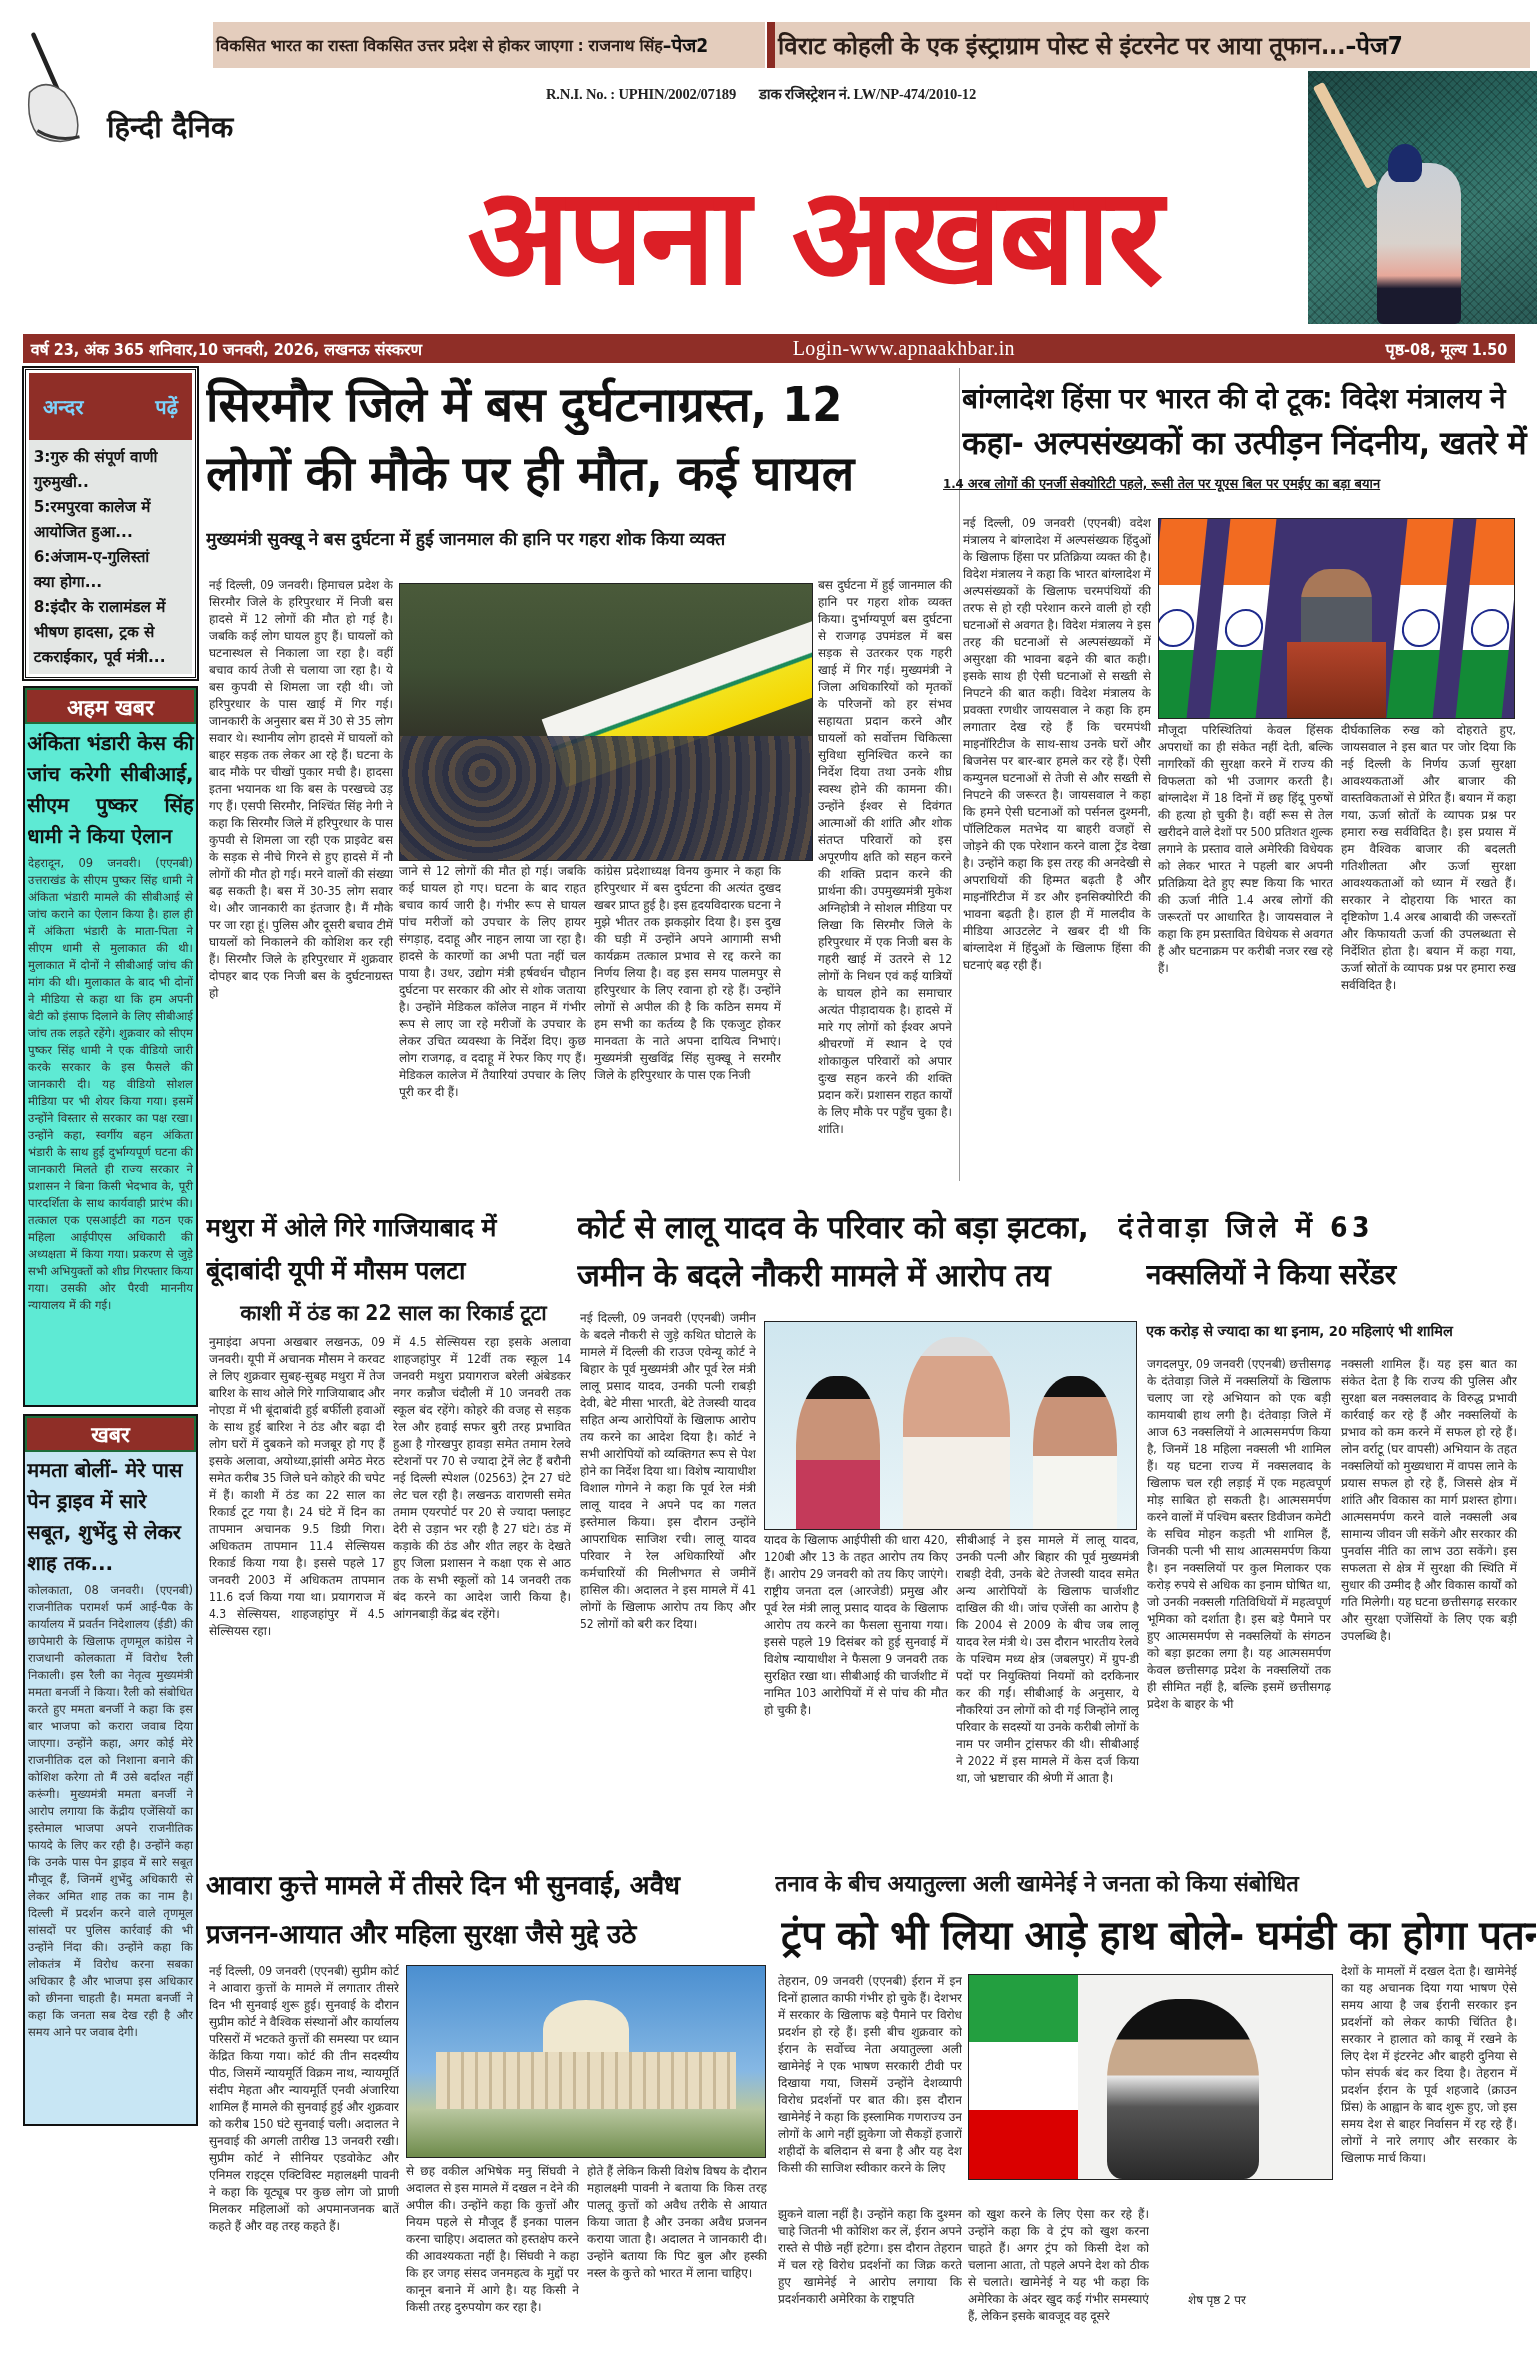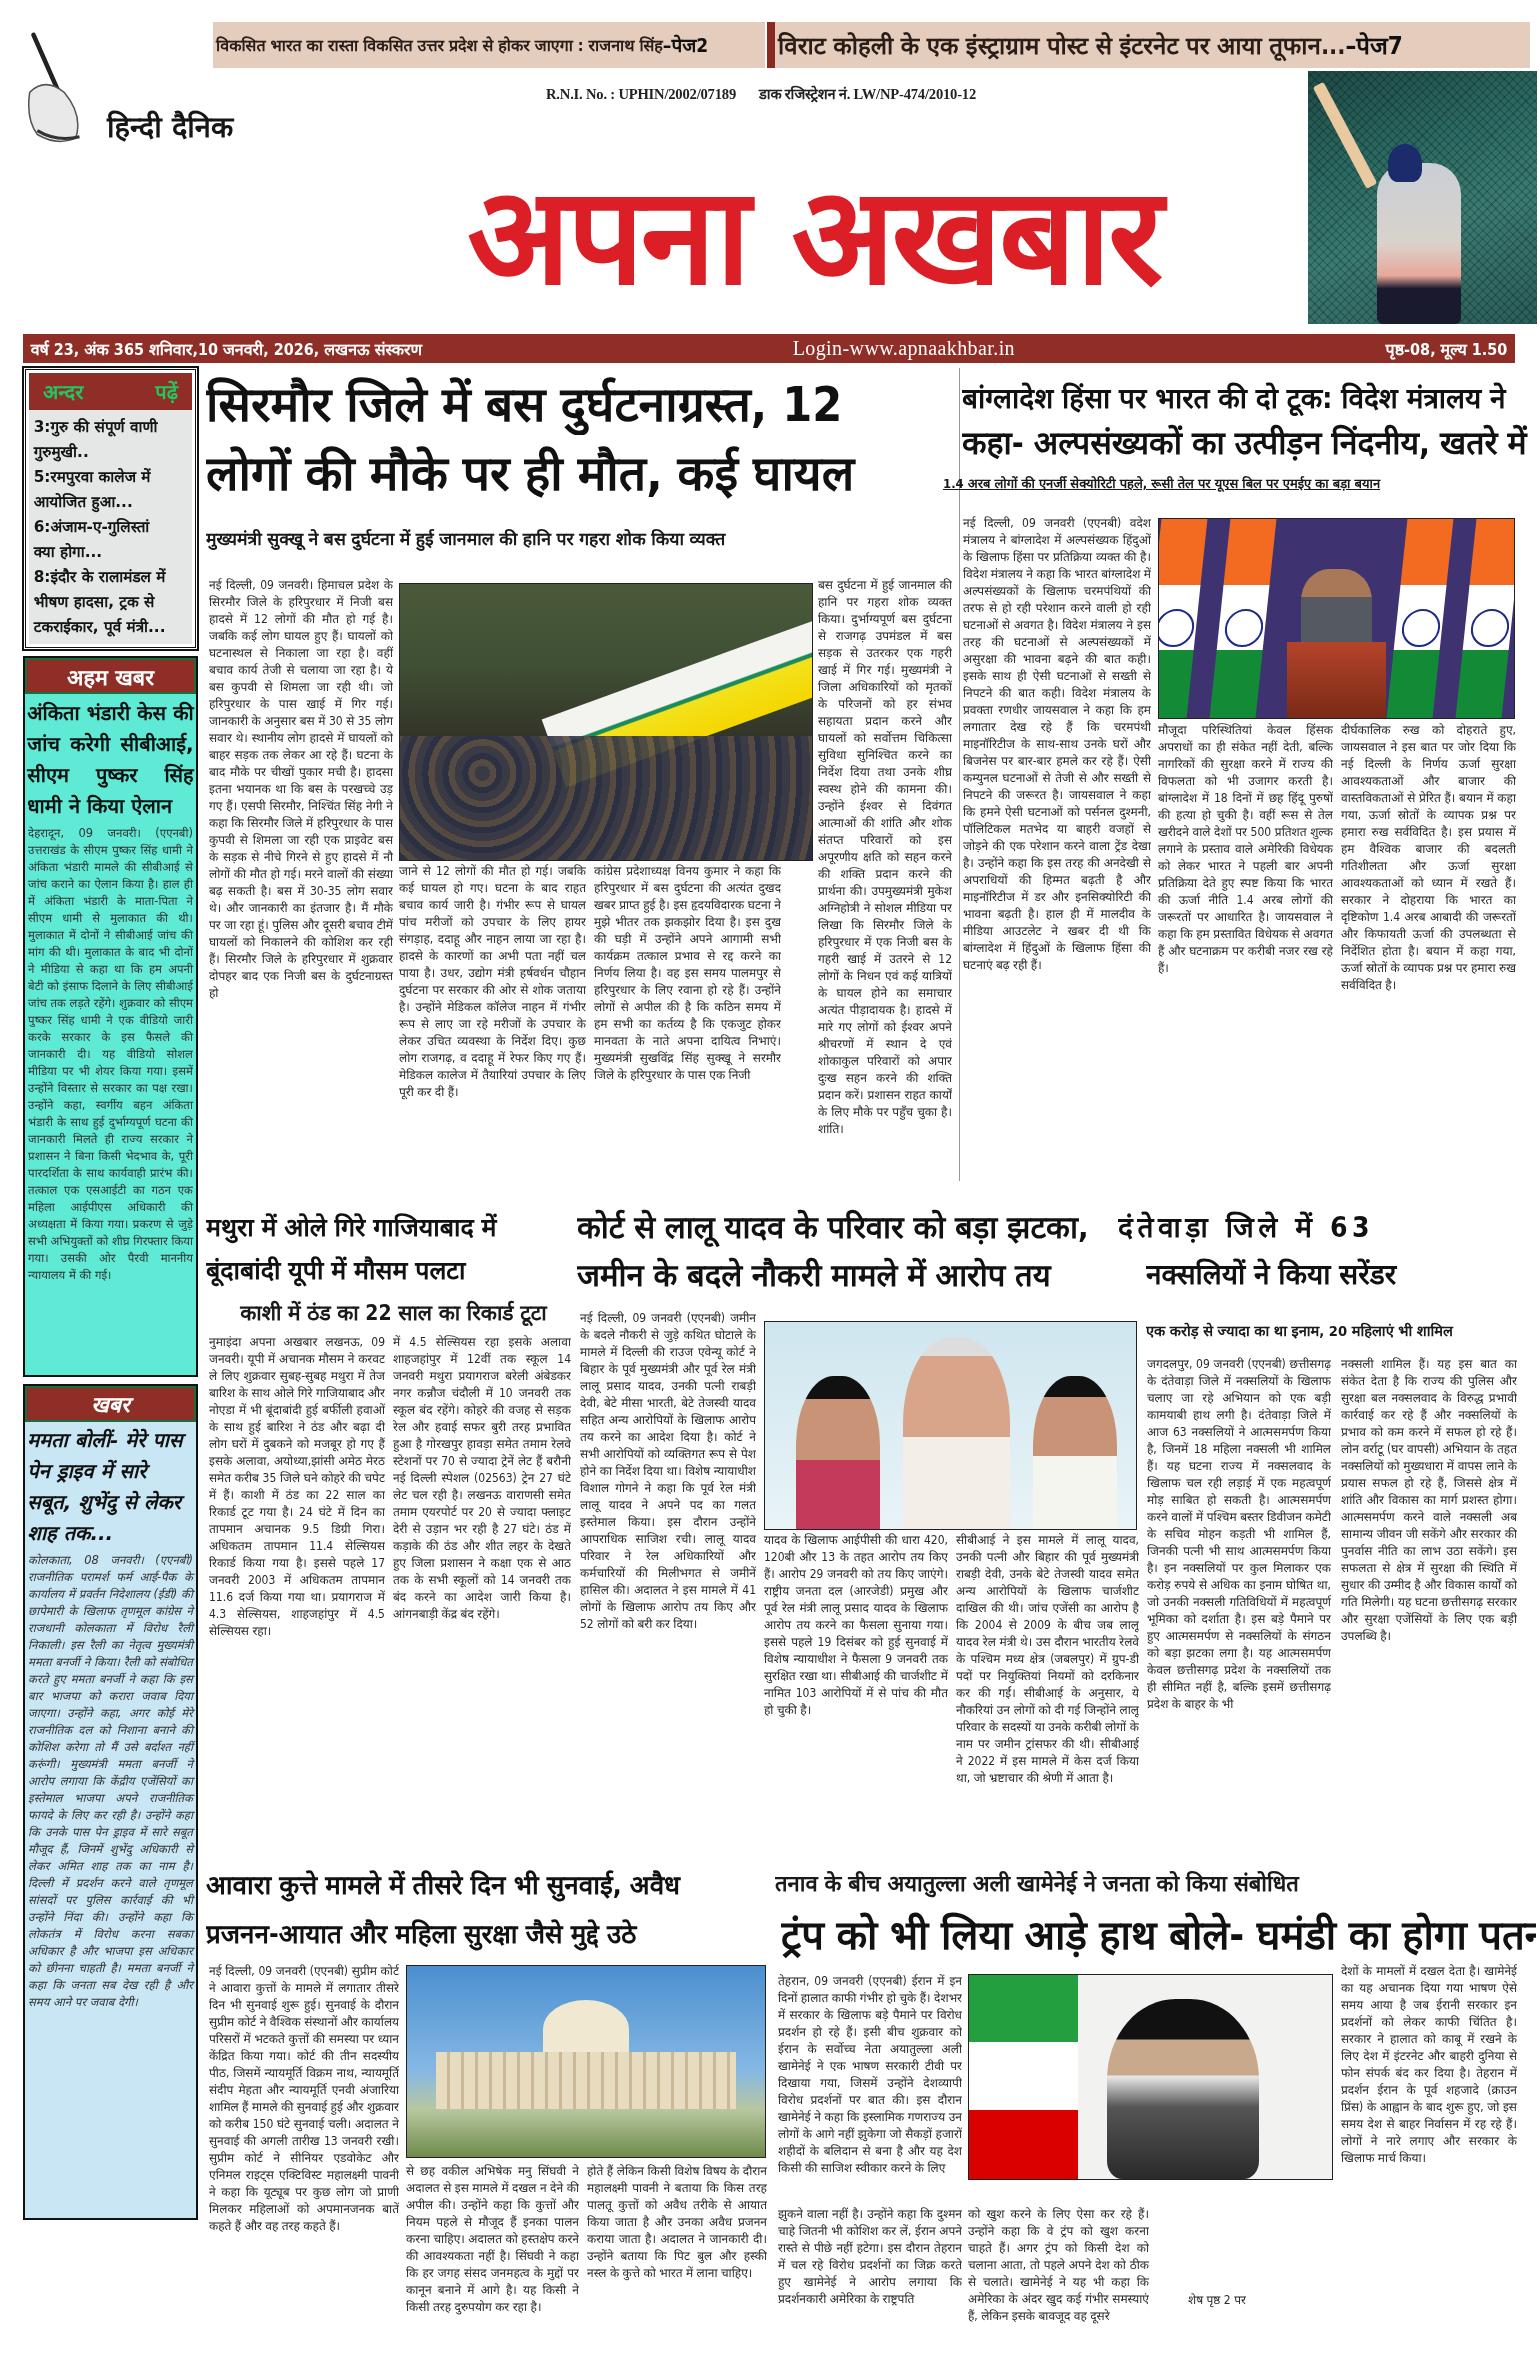--- a/index.html
+++ b/index.html
@@ -27,21 +27,21 @@
   .hero-photo .bat { position:absolute; left: 58px; top: 0px; width: 12.3px; height: 115px; background:#e8c9a0; transform: rotate(-28deg); transform-origin: bottom; border-radius: 3.1px; }
 
   
   .dateline { position: absolute; left: 23px; top: 334px; width: 1492px; height: 29px; background: #8f2e27; color: #fff; display: flex; align-items: center; justify-content: space-between; padding: 0 7.7px; font-weight: bold; font-size: 16px; }
   .dateline .site { font-family: "Liberation Serif", serif; font-weight: normal; font-size: 20px; letter-spacing: 0.4px; }
   .dateline .left, .dateline .right { font-family: "DejaVu Sans Condensed", "DejaVu Sans", sans-serif; }
 
   
   .sidebar { position: absolute; left: 23px; top: 367px; width: 175px; }
   .box-inside { border: 3.1px double #111; padding: 3.1px; background: #fff; outline: 1.5px solid #111; }
-  .box-inside .head { background: #8f2e27; color: #22c55e; font-weight: bold; font-size: 20px; display: flex; justify-content: space-between; padding: 5px 14px; }
+  .box-inside .head { background: #8f2e27; color: #7dd3fc; font-weight: bold; font-size: 20px; display: flex; justify-content: space-between; padding: 20px 14px; }
   .box-inside .list { background: #e4e7e5; padding: 4.6px 4.6px; }
   .box-inside .list div { font-weight: bold; font-size: 15.3px; line-height: 25px; color: #141414; }
 
   .box-news { border: 2.3px solid #111; background: #5eead4; margin-top: 6.1px; }
   .box-news .head { background: #8f2e27; border: 2.3px solid #1d6d3a; color: #fff; font-weight: bold; text-align: center; font-size: 21.5px; padding: 1.5px 0; }
   .box-news .title { font-weight: 900; font-size: 20px; line-height: 31px; padding: 3.1px 2.3px 0; text-align: justify; color: #111; }
   .box-news .body { font-size: 11.5px; line-height: 17px; padding: 3.1px 3.1px 4.6px; text-align: justify; color: #333; }
 
   .box-news2 { border: 2.3px solid #111; background: #c8e6f4; margin-top: 6.1px; }
   .box-news2 .head { background: #8f2e27; border: 2.3px solid #1d6d3a; color: #fff; font-weight: bold; text-align: center; font-size: 21.5px; padding: 1.5px 0; }
@@ -135,21 +135,21 @@
       <div>टकराईकार, पूर्व मंत्री...</div>
     </div>
   </div>
 
   <div class="box-news" style="height:721px; overflow:hidden;">
     <div class="head">अहम खबर</div>
     <div class="title">अंकिता भंडारी केस की जांच करेगी सीबीआई, सीएम पुष्कर सिंह धामी ने किया ऐलान</div>
     <div class="body">देहरादून, 09 जनवरी। (एएनबी) उत्तराखंड के सीएम पुष्कर सिंह धामी ने अंकिता भंडारी मामले की सीबीआई से जांच कराने का ऐलान किया है। हाल ही में अंकिता भंडारी के माता-पिता ने सीएम धामी से मुलाकात की थी। मुलाकात में दोनों ने सीबीआई जांच की मांग की थी। मुलाकात के बाद भी दोनों ने मीडिया से कहा था कि हम अपनी बेटी को इंसाफ दिलाने के लिए सीबीआई जांच तक लड़ते रहेंगे। शुक्रवार को सीएम पुष्कर सिंह धामी ने एक वीडियो जारी करके सरकार के इस फैसले की जानकारी दी। यह वीडियो सोशल मीडिया पर भी शेयर किया गया। इसमें उन्होंने विस्तार से सरकार का पक्ष रखा। उन्होंने कहा, स्वर्गीय बहन अंकिता भंडारी के साथ हुई दुर्भाग्यपूर्ण घटना की जानकारी मिलते ही राज्य सरकार ने प्रशासन ने बिना किसी भेदभाव के, पूरी पारदर्शिता के साथ कार्यवाही प्रारंभ की। तत्काल एक एसआईटी का गठन एक महिला आईपीएस अधिकारी की अध्यक्षता में किया गया। प्रकरण से जुड़े सभी अभियुक्तों को शीघ्र गिरफ्तार किया गया। उसकी ओर पैरवी माननीय न्यायालय में की गई।</div>
   </div>
 
-  <div class="box-news2" style="height:836px; overflow:hidden;font-style:italic;">
+  <div class="box-news2" style="height:712px; overflow:hidden;">
     <div class="head">खबर</div>
     <div class="title">ममता बोलीं- मेरे पास पेन ड्राइव में सारे सबूत, शुभेंदु से लेकर शाह तक...</div>
     <div class="body">कोलकाता, 08 जनवरी। (एएनबी) राजनीतिक परामर्श फर्म आई-पैक के कार्यालय में प्रवर्तन निदेशालय (ईडी) की छापेमारी के खिलाफ तृणमूल कांग्रेस ने राजधानी कोलकाता में विरोध रैली निकाली। इस रैली का नेतृत्व मुख्यमंत्री ममता बनर्जी ने किया। रैली को संबोधित करते हुए ममता बनर्जी ने कहा कि इस बार भाजपा को करारा जवाब दिया जाएगा। उन्होंने कहा, अगर कोई मेरे राजनीतिक दल को निशाना बनाने की कोशिश करेगा तो मैं उसे बर्दाश्त नहीं करूंगी। मुख्यमंत्री ममता बनर्जी ने आरोप लगाया कि केंद्रीय एजेंसियों का इस्तेमाल भाजपा अपने राजनीतिक फायदे के लिए कर रही है। उन्होंने कहा कि उनके पास पेन ड्राइव में सारे सबूत मौजूद हैं, जिनमें शुभेंदु अधिकारी से लेकर अमित शाह तक का नाम है। दिल्ली में प्रदर्शन करने वाले तृणमूल सांसदों पर पुलिस कार्रवाई की भी उन्होंने निंदा की। उन्होंने कहा कि लोकतंत्र में विरोध करना सबका अधिकार है और भाजपा इस अधिकार को छीनना चाहती है। ममता बनर्जी ने कहा कि जनता सब देख रही है और समय आने पर जवाब देगी।</div>
   </div>
 </div>
 
 <div class="hl" style="left:206px; top:374px; width:748px; font-size:48px; line-height:61px;">सिरमौर जिले में बस दुर्घटनाग्रस्त, 12</div>
 <div class="hl" style="left:206px; top:443px; width:748px; font-size:48px; line-height:61px;">लोगों की मौके पर ही मौत, कई घायल</div>
 <div class="sub" style="left:206px; top:526px; width:748px; font-size:17.6px; line-height:26px;">मुख्यमंत्री सुक्खू ने बस दुर्घटना में हुई जानमाल की हानि पर गहरा शोक किया व्यक्त</div>
 

